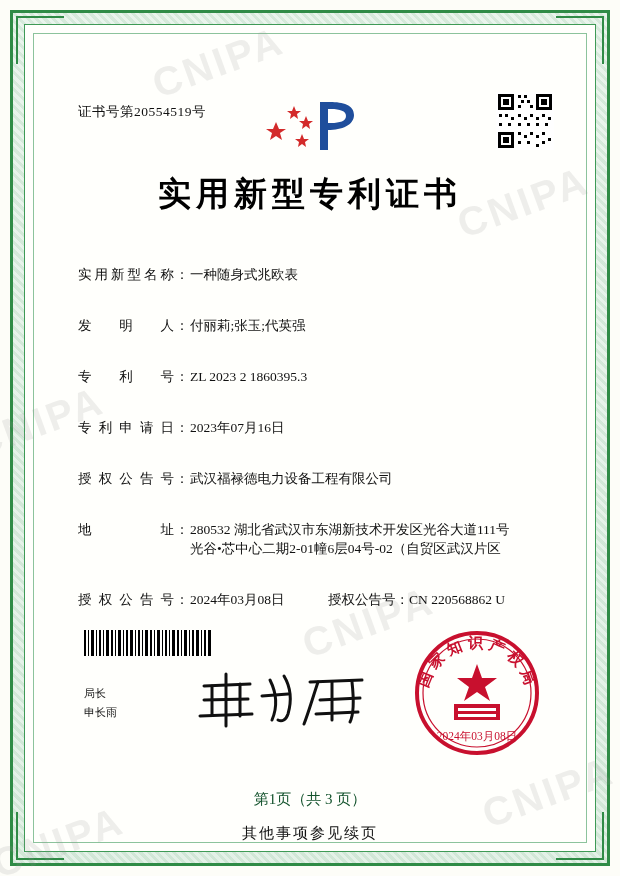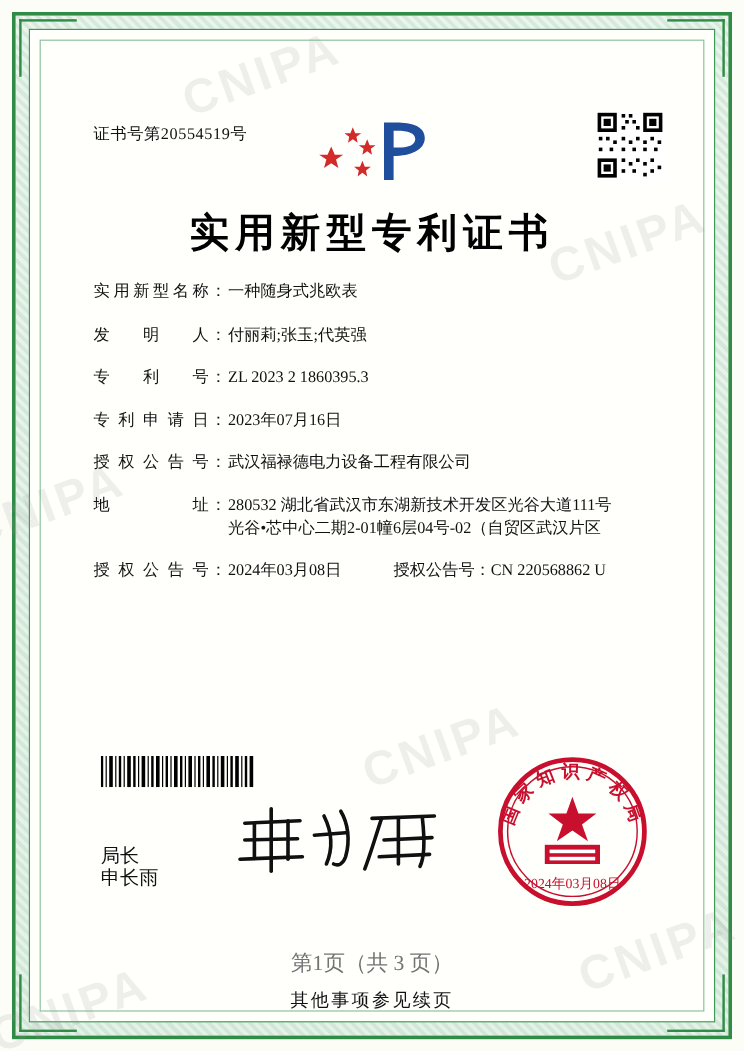--- a/index.html
+++ b/index.html
@@ -121,20 +121,21 @@
     position: absolute;
     left: 26px; top: 185px;
     width: 470px;
     font-size: 13.5px;
     color: #111;
   }
   .field-row {
     position: relative;
     margin-bottom: 16.5px;
     line-height: 19px;
+    margin-top: 32px;
   }
   .field-label {
     display: inline-block;
     width: 96px;
     text-align: justify;
     text-align-last: justify;
     vertical-align: top;
   }
   .field-sep {
     display: inline-block;
@@ -166,42 +167,41 @@
   .paragraphs p { margin: 0 0 10px 0; text-indent: 24px; }
 
   .barcode {
     position: absolute;
     left: 32px; top: 582px;
     width: 128px; height: 26px;
   }
   .barcode-label {
     position: absolute;
     left: 32px; top: 636px;
-    font-size: 16px;
+    font-size: 11px;
     line-height: 19px;
     color: #111;
-    margin-top: 20px;
   }
   .signature {
     position: absolute;
     left: 140px; top: 622px;
     width: 180px; height: 60px;
   }
   .seal {
     position: absolute;
     left: 350px; top: 570px;
     width: 150px; height: 150px;
   }
   .page-no {
     position: absolute;
     left: 0; top: 742px;
     width: 516px;
     text-align: center;
-    font-size: 18px;
-    color: #737373;
+    font-size: 15px;
+    color: #14532d;
   }
   .footer-note {
     position: absolute;
     left: 0; top: 776px;
     width: 516px;
     text-align: center;
     font-size: 15px;
     letter-spacing: 2px;
     color: #111;
   }

